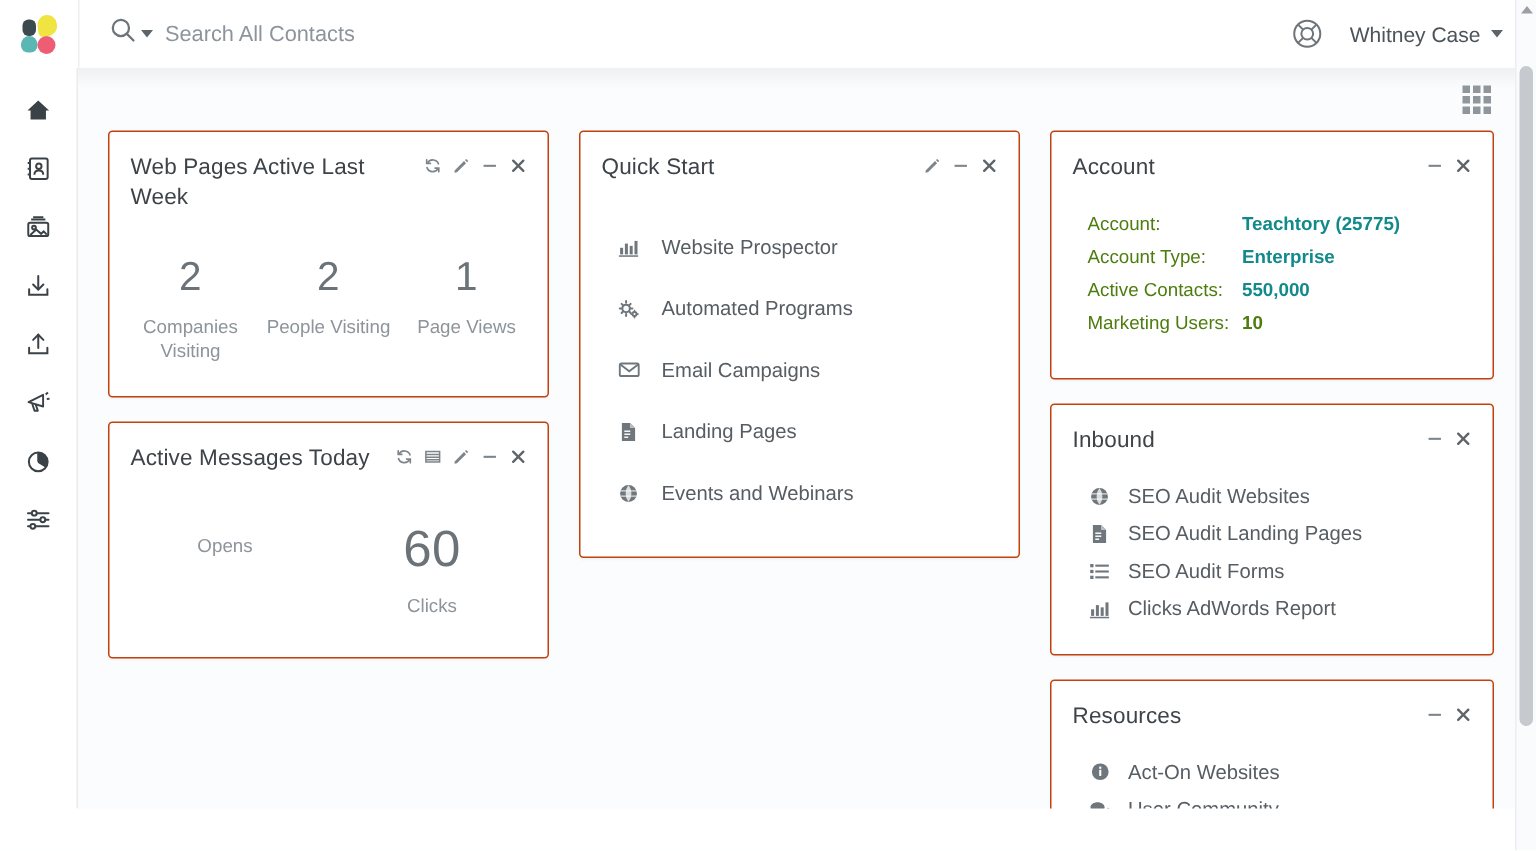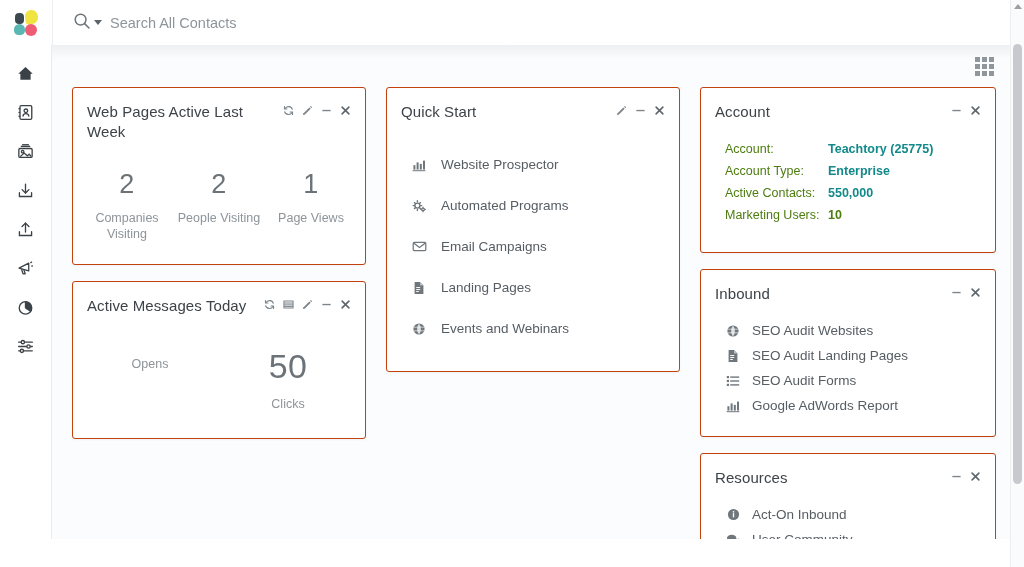--- a/index.html
+++ b/index.html
@@ -199,20 +199,36 @@
           <svg width="18" height="18" viewBox="0 0 18 18" fill="none" stroke="#6d747a" stroke-width="1.5">
             <circle cx="7.6" cy="7.6" r="5.4"></circle>
               <line x1="11.6" y1="11.6" x2="16" y2="16" stroke-linecap="round"></line>
           </svg>
         </span>
         <span class="caret-down"></span>
       </div>
       <input class="search-input" type="text" placeholder="Search All Contacts" style="">
     </div>
 
+    <div class="topbar-right">
+      <span class="help-btn">
+        <svg width="21" height="21" viewBox="0 0 22 22" fill="none" stroke="#6d747a" stroke-width="1.4">
+          <circle cx="11" cy="11" r="9.1"></circle>
+          <circle cx="11" cy="11" r="4.1"></circle>
+          <line x1="4.6" y1="4.6" x2="8.1" y2="8.1"></line>
+          <line x1="13.9" y1="13.9" x2="17.4" y2="17.4"></line>
+          <line x1="17.4" y1="4.6" x2="13.9" y2="8.1"></line>
+          <line x1="8.1" y1="13.9" x2="4.6" y2="17.4"></line>
+        </svg>
+      </span>
+      <div class="user-menu">
+        <span>Whitney Case</span>
+        <span class="caret-down"></span>
+      </div>
+    </div>
   </div>
 
   <div class="body-row">
 
     <div class="railwrap">
       <div class="rail">
         <div class="rail-item">
           <span>
             <svg width="19" height="19" viewBox="0 0 20 20" fill="#3b4247">
               <path d="M10 3.2 L2.4 10.2 h2.2 v6.3 h10.8 v-6.3 h2.2 Z"></path>
@@ -400,21 +416,21 @@
                       <line x1="9.7" y1="2.3" x2="2.3" y2="9.7"></line>
                   </svg>
                 </span>
               </div>
             </div>
             <div class="stats-msg">
               <div class="stat">
                 <div class="stat-label">Opens</div>
               </div>
               <div class="stat">
-                <div class="stat-num big">50</div>
+                <div class="stat-num big">60</div>
                 <div class="stat-label">Clicks</div>
               </div>
             </div>
           </div>
         </div>
 
         <div class="col-mid">
           <div class="panel">
             <div class="panel-head">
               <div class="panel-title">Quick Start</div>
@@ -600,21 +616,21 @@
               <div class="link-row dense">
                 <span class="link-ico">
                   <svg width="14" height="14" viewBox="0 0 14 14" fill="#6f777d">
                     <rect x="1.4" y="7.2" width="2" height="4.4"></rect>
                       <rect x="4.6" y="4.4" width="2" height="7.2"></rect>
                     <rect x="7.8" y="5.9" width="2" height="5.7"></rect>
                       <rect x="11" y="2.6" width="2" height="9"></rect>
                     <rect x="0.6" y="12.2" width="12.8" height="1"></rect>
                   </svg>
                 </span>
-                <span class="link-text">Google AdWords Report</span>
+                <span class="link-text">Clicks AdWords Report</span>
               </div>
             </div>
           </div>
 
           <div class="panel">
             <div class="panel-head">
               <div class="panel-title">Resources</div>
               <div class="panel-tools">
                 <span class="tool">
                   <svg width="11" height="11" viewBox="0 0 12 12">
@@ -631,21 +647,21 @@
             </div>
             <div class="linklist tight">
               <div class="link-row dense">
                 <span class="link-ico">
                   <svg width="13" height="13" viewBox="0 0 14 14" fill="#6f777d">
                     <circle cx="7" cy="7" r="6"></circle>
                     <rect x="6.25" y="5.6" width="1.5" height="4.4" fill="#fff"></rect>
                     <rect x="6.25" y="3.3" width="1.5" height="1.6" fill="#fff"></rect>
                   </svg>
                 </span>
-                <span class="link-text">Act-On Inbound</span>
+                <span class="link-text">Act-On Websites</span>
               </div>
               <div class="link-row dense">
                 <span class="link-ico">
                   <svg width="14" height="14" viewBox="0 0 14 14" fill="#6f777d">
                     <path d="M1 5.2c0-1.9 2.1-3.4 4.7-3.4S10.4 3.3 10.4 5.2 8.3 8.6 5.7 8.6c-.6 0-1.2-.07-1.7-.2L1.9 9.5l.5-1.7C1.55 7.15 1 6.24 1 5.2Z"></path>
                     <path d="M13 9.1c0 .85-.55 1.6-1.4 2.05l.35 1.25-1.6-.8c-.35.1-.75.15-1.15.15-1.9 0-3.45-1.2-3.45-2.65 0-.1 0-.2.02-.3.36.05.73.08 1.1.08 2.9 0 5.3-1.55 5.75-3.55.85.6 1.38 1.5 1.38 2.52Z"></path>
                   </svg>
                 </span>
                 <span class="link-text">User Community</span>
               </div>

